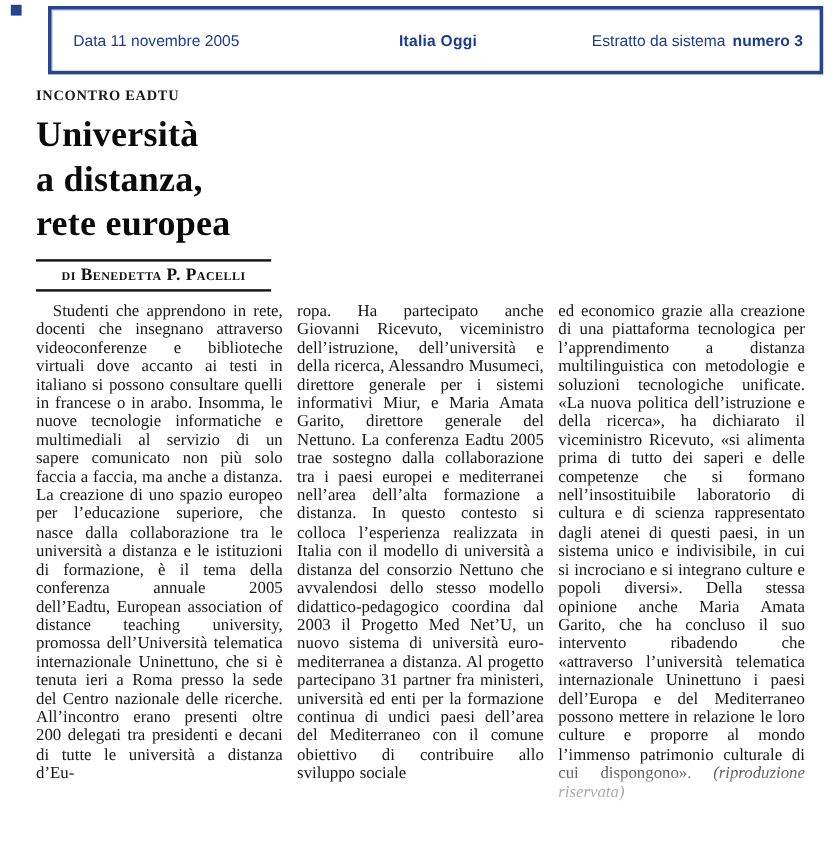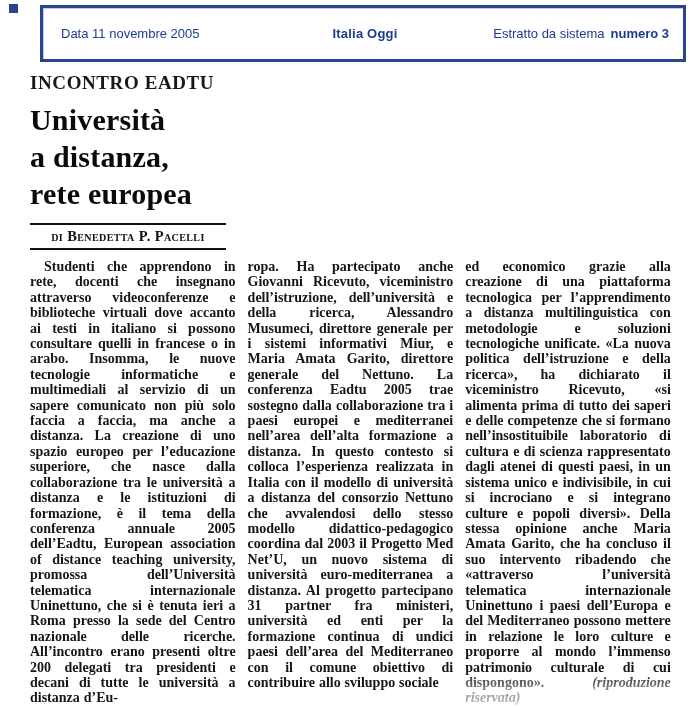--- a/index.html
+++ b/index.html
@@ -39,21 +39,21 @@
   .header-right { flex: 1; text-align: right; font-size: 13px; }
   .header-right .pagenum { font-weight: bold; margin-left: 6px; }
 
   
   .article {
     position: absolute;
     left: 30px; top: 72px;
     width: 641px;
   }
   .kicker {
-    font-size: 19px;
+    font-size: 12px;
     font-weight: 600;
     letter-spacing: 0.6px;
     color: #181818;
     margin-bottom: 7px;
   }
   .headline {
     font-size: 30px;
     font-weight: bold;
     line-height: 37px;
     letter-spacing: 0.2px;
@@ -73,21 +73,21 @@
     letter-spacing: 0.4px;
     color: #101010;
     margin-bottom: 9px;
   }
 
   
   .columns {
     display: flex;
     gap: 12px;
   }
-  .col { width: 205.6px; position: relative; font-weight: bold; }
+  .col { width: 205.6px; position: relative; }
   .col p, .col .coltext {
     font-size: 14px;
     line-height: 15.4px;
     text-align: justify;
     color: #161616;
     word-spacing: 0.4px;
   }
   .col.first p { text-indent: 14px; }
   .closing { font-style: italic; }
   .fade-overlay {

